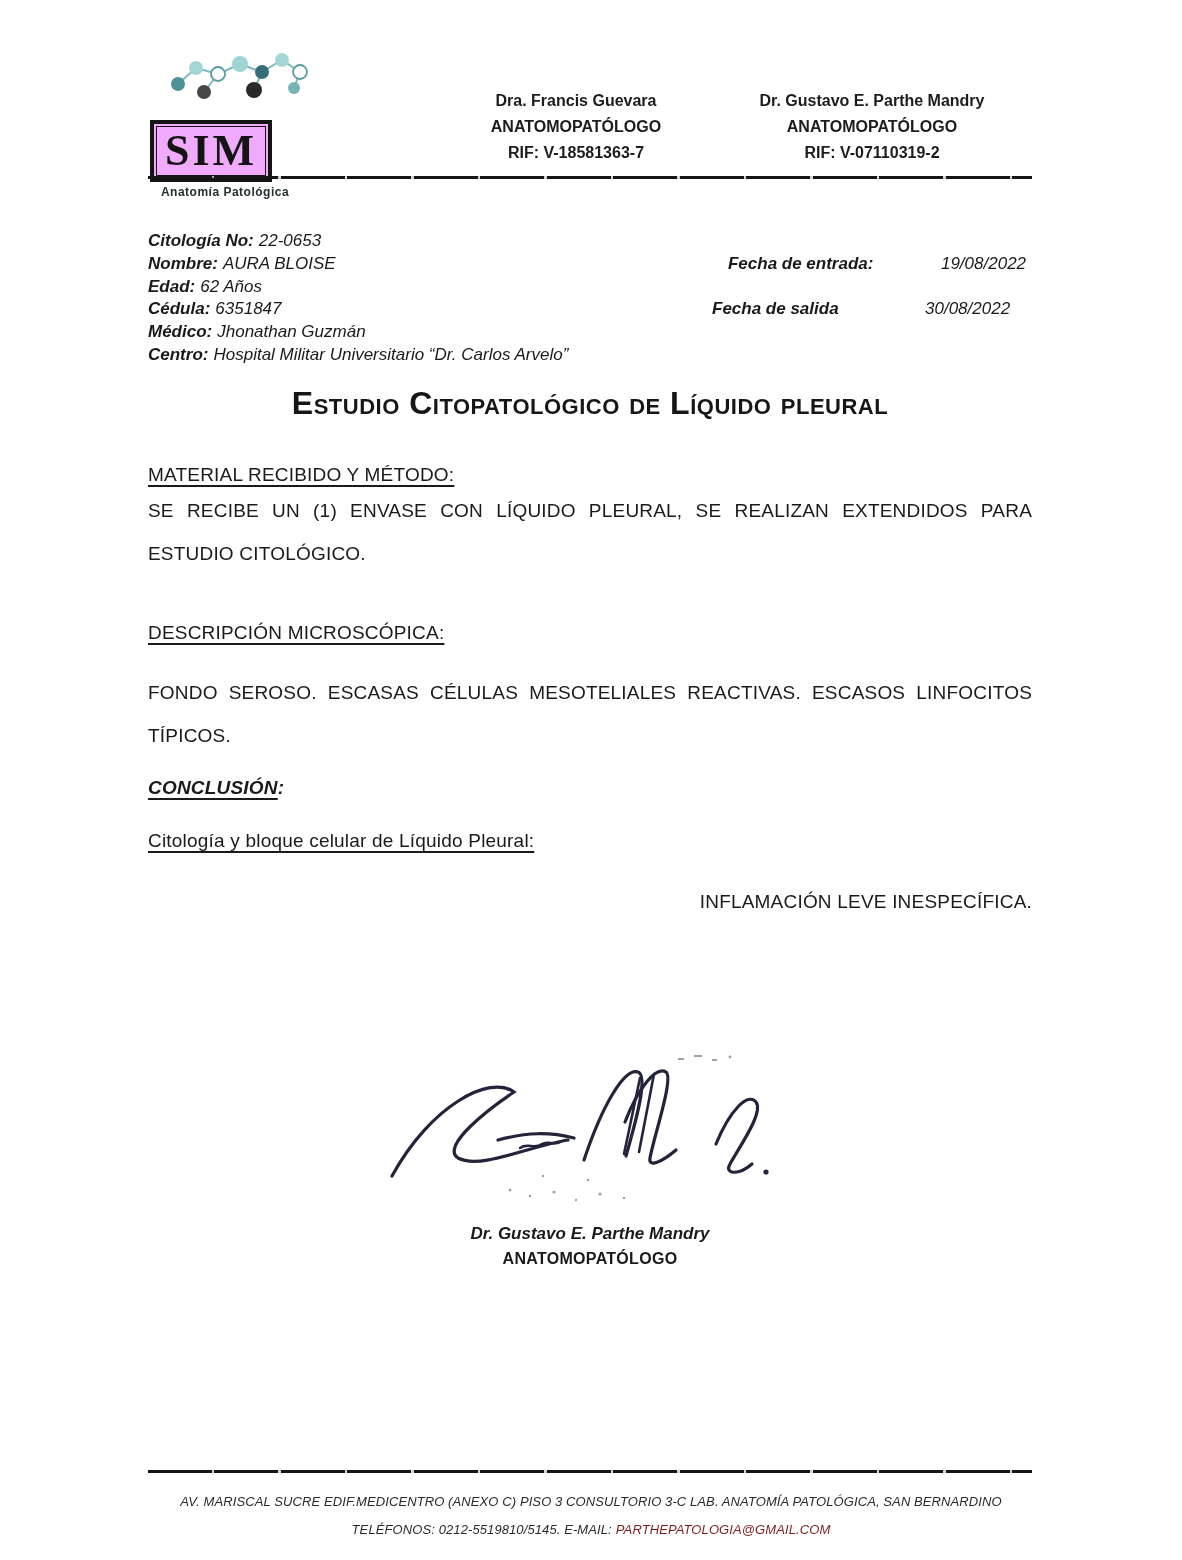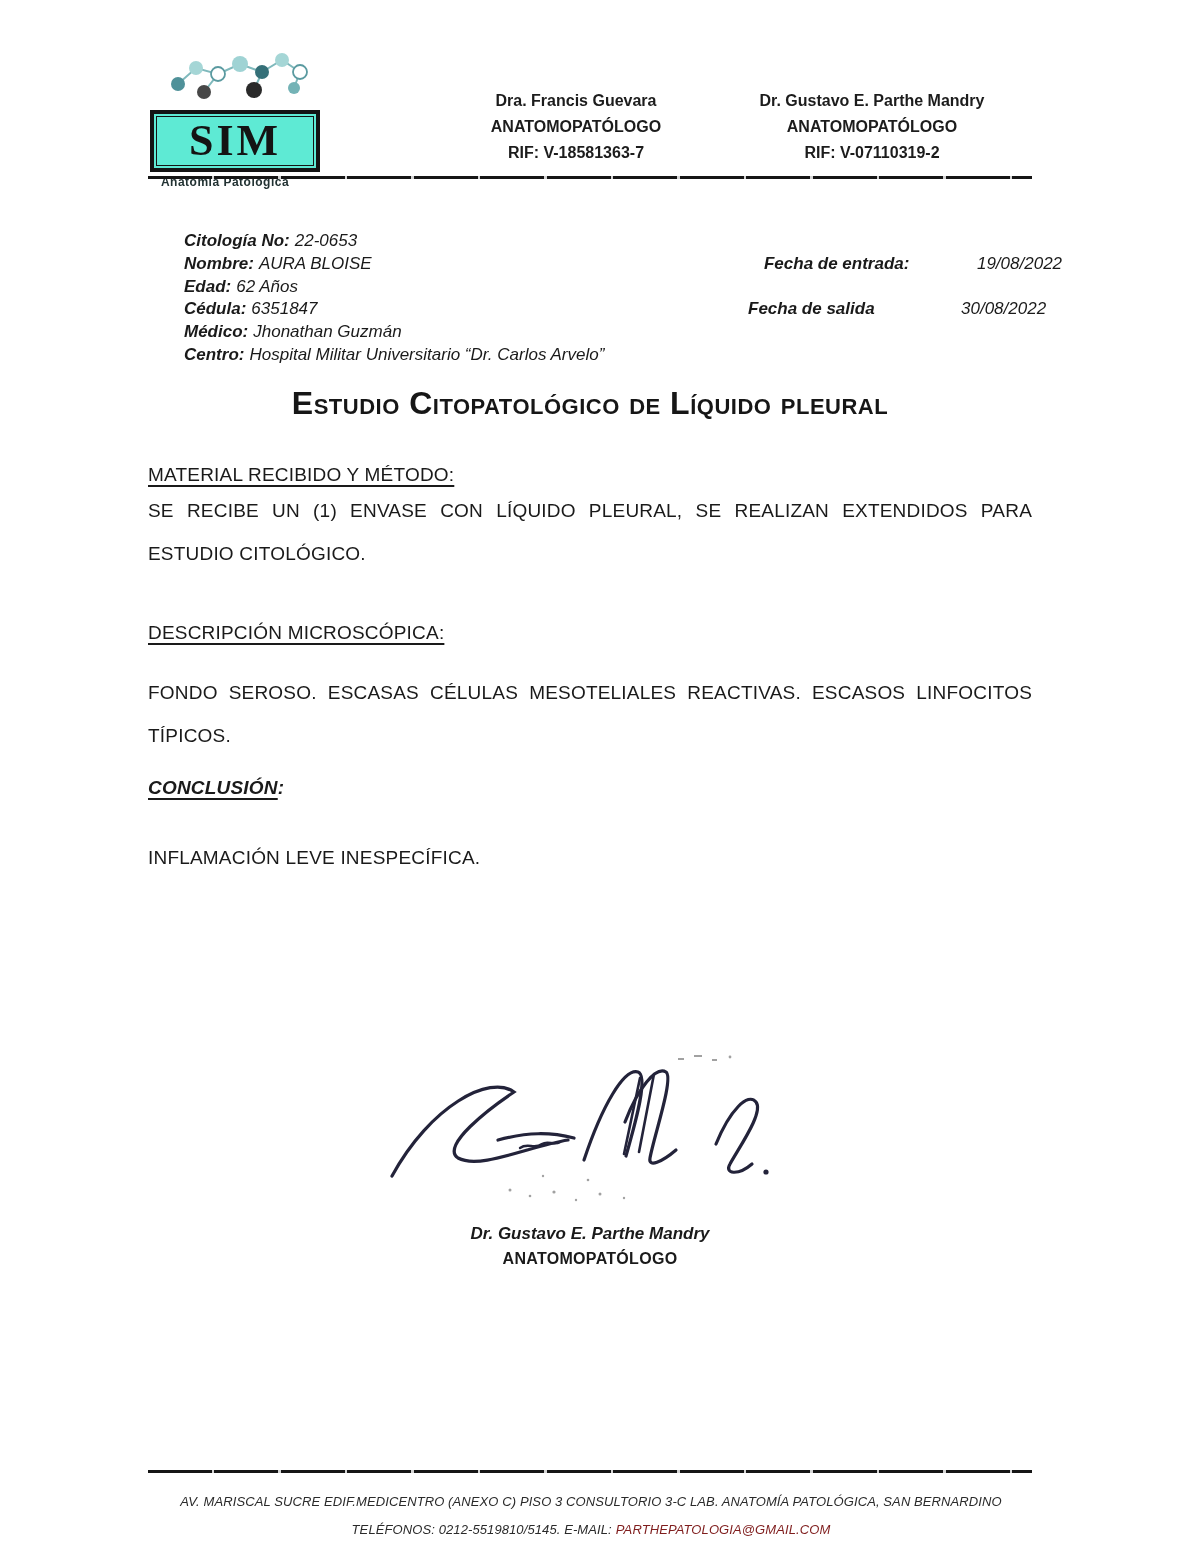--- a/index.html
+++ b/index.html
@@ -7,23 +7,23 @@
   .page {
     position:relative; width:1182px; height:1560px; margin:0 auto;
     background:#ffffff; color:#1a1a1a;
     font-family:"Liberation Sans", sans-serif; overflow:hidden;
   }
 
   
   .logo { position:absolute; left:150px; top:42px; width:162px; }
   .logo-molecule { display:block; margin-left:8px; }
   .logo-box {
-    position:relative; margin-top:8px; width:170px; height:62px;
+    position:relative; margin-top:18px; width:122px; height:62px;
     border:4px solid #141414; display:flex; align-items:center; justify-content:center;
-    background:#5eead4;
+    background:#f0abfc;
   }
   .logo-box::after { content:""; position:absolute; inset:2px; border:1.5px solid #141414; pointer-events:none; }
   .logo-acronym {
     font-family:"Liberation Serif", serif; font-weight:bold; font-size:44px;
     letter-spacing:3px; color:#141414; line-height:1;
   }
   .logo-tagline {
     margin-top:3px; width:150px; text-align:center;
     font-size:12px; font-weight:bold; letter-spacing:0.5px; color:#223233;
   }
@@ -35,21 +35,21 @@
 
   
   .rule {
     position:absolute; left:148px; right:150px; height:3px;
     background:repeating-linear-gradient(90deg,#161616 0 64px, rgba(22,22,22,.18) 64px 66.5px);
   }
   .rule.top { top:176px; }
   .rule.bottom { top:1470px; }
 
   
-  .patient { position:absolute; left:148px; top:230px; width:884px; font-style:italic; font-size:17px;margin-left:36px; }
+  .patient { position:absolute; left:148px; top:230px; width:884px; font-style:italic; font-size:17px; }
   .p-row { height:22.8px; line-height:22.8px; white-space:nowrap; }
   .p-label { font-weight:bold; }
   .p-value { font-weight:normal; margin-left:5px; }
   .date-row { position:absolute; left:564px; width:330px; display:flex; height:22.8px; line-height:22.8px; }
   .date-row.entrada { top:22.8px;justify-content:center; }
   .date-row.salida  { top:68.4px; }
   .date-label { font-weight:bold; width:213px; flex:none; }
   .date-value { font-weight:normal; }
 
   
@@ -65,21 +65,21 @@
     position:absolute; left:148px; width:884px; font-size:19px; line-height:43px;
     text-align:justify; letter-spacing:0.2px;
   }
   .h-material { top:464px; }
   .b-material { top:489px; }
   .h-micro    { top:622px; }
   .b-micro    { top:671px; }
   .h-conclusion { top:777px; font-weight:bold; font-style:italic; text-decoration:none; }
   .h-conclusion .u { text-decoration:underline; text-underline-offset:4px; text-decoration-thickness:1.5px; }
   .h-sub { top:830px; font-size:19px; }
-  .b-conclusion { top:836px; text-align:left; }
+  .b-conclusion { top:880px; text-align:right; }
 
   
   .signature-wrap { position:absolute; left:378px; top:1048px; width:424px; height:172px; }
   .signer-name {
     position:absolute; top:1224px; left:148px; width:884px; text-align:center;
     font-size:17px; font-weight:bold; font-style:italic;
   }
   .signer-title {
     position:absolute; top:1250px; left:148px; width:884px; text-align:center;
     font-size:16px; font-weight:bold; letter-spacing:0.3px;
@@ -168,20 +168,21 @@
 
   <div class="sec-heading h-material">MATERIAL RECIBIDO Y MÉTODO:</div>
   <div class="sec-body b-material">SE RECIBE UN (1) ENVASE CON LÍQUIDO PLEURAL, SE REALIZAN EXTENDIDOS PARA ESTUDIO CITOLÓGICO.</div>
 
   <div class="sec-heading h-micro">DESCRIPCIÓN MICROSCÓPICA:</div>
   <div class="sec-body b-micro">FONDO SEROSO. ESCASAS CÉLULAS MESOTELIALES REACTIVAS. ESCASOS LINFOCITOS TÍPICOS.</div>
 
   <div class="sec-heading h-conclusion">
     <span class="u">CONCLUSIÓN</span><span>:</span>
   </div>
+  <div class="sec-heading h-sub">Citología y bloque celular de Líquido Pleural:</div>
   <div class="sec-body b-conclusion">INFLAMACIÓN LEVE INESPECÍFICA.</div>
 
   <div class="signature-wrap">
     <svg width="424" height="172" viewBox="0 0 424 172">
       <g fill="none" stroke="#23233a" stroke-width="3.2" stroke-linecap="round">
         <path d="M14 128 C 52 58, 112 26, 136 44 C 112 60, 62 98, 80 110 C 102 122, 152 98, 190 92"></path>
         <path d="M120 92 C 150 84, 172 84, 196 90"></path>
         <path d="M142 100 c 8 -6 14 2 22 -4 c 6 -4 12 2 18 -2" stroke-width="2.4"></path>
         <path d="M206 112 C 224 58, 246 20, 260 24 C 272 28, 254 86, 248 108"></path>
         <path d="M247 74 C 260 40, 278 18, 288 24 C 296 30, 276 88, 272 110 C 270 120, 284 114, 298 102"></path>

